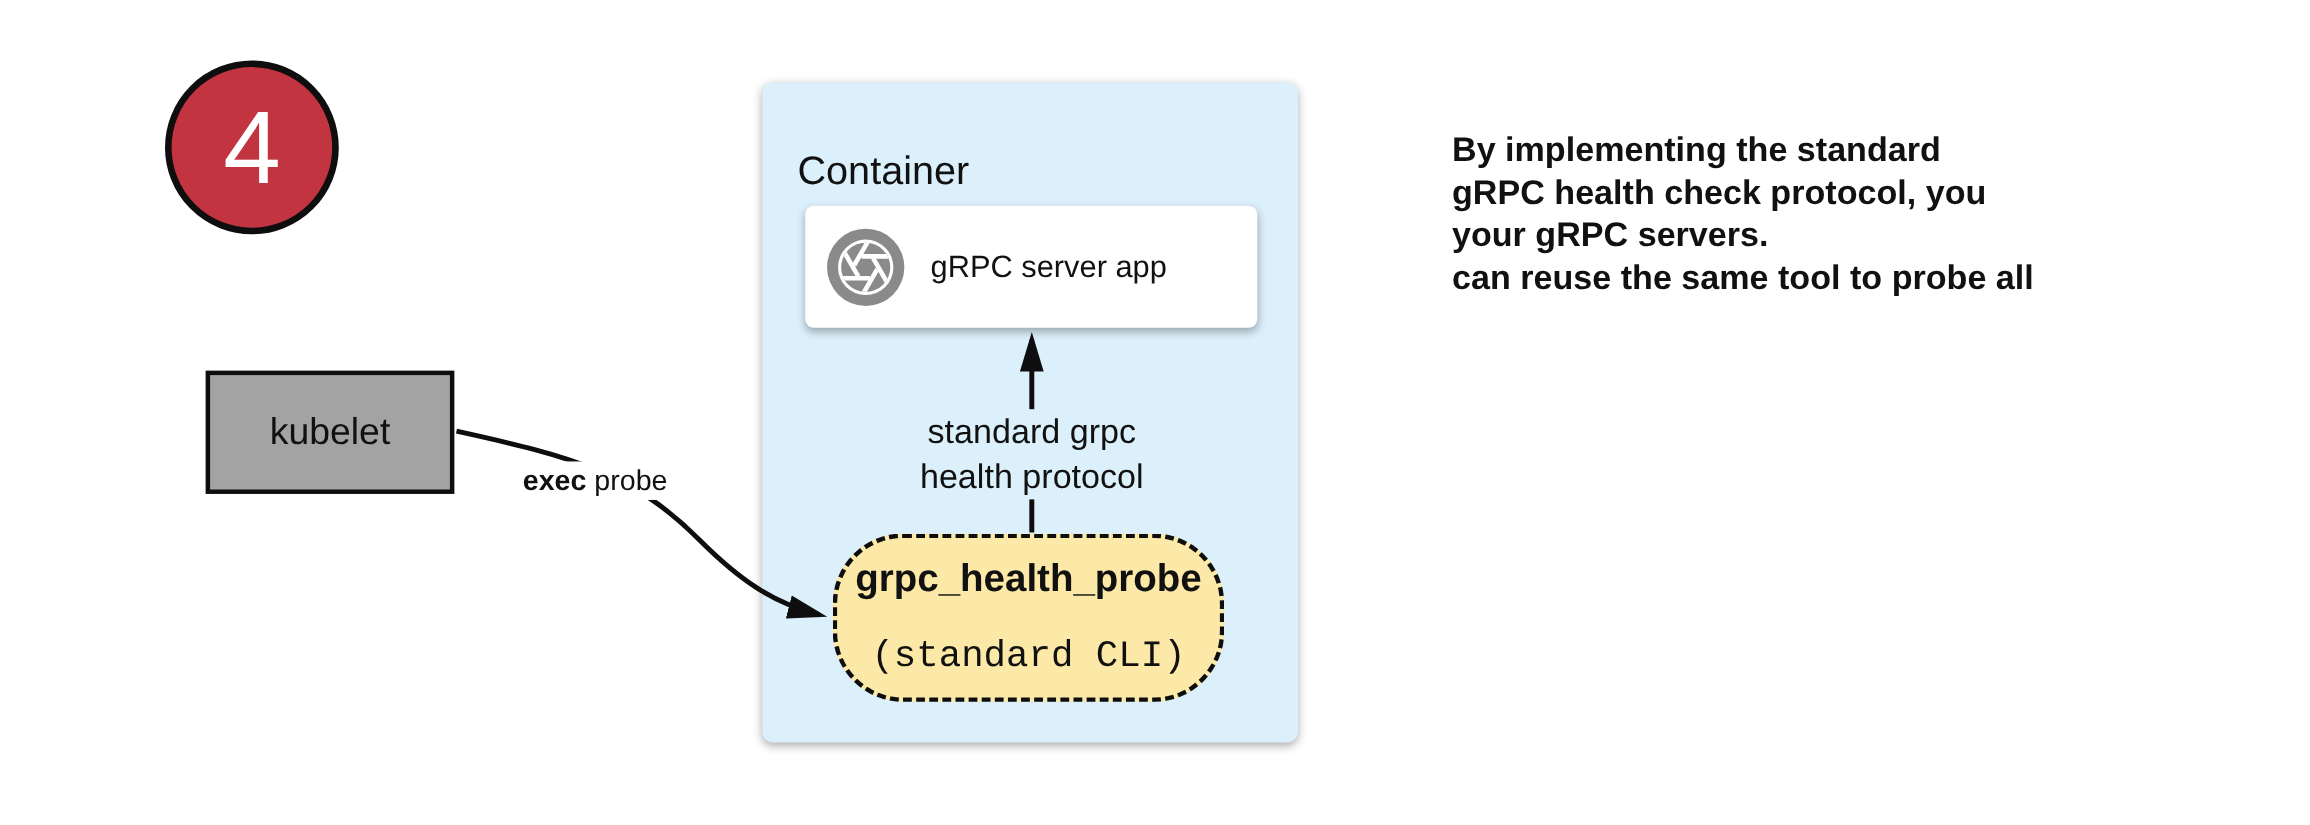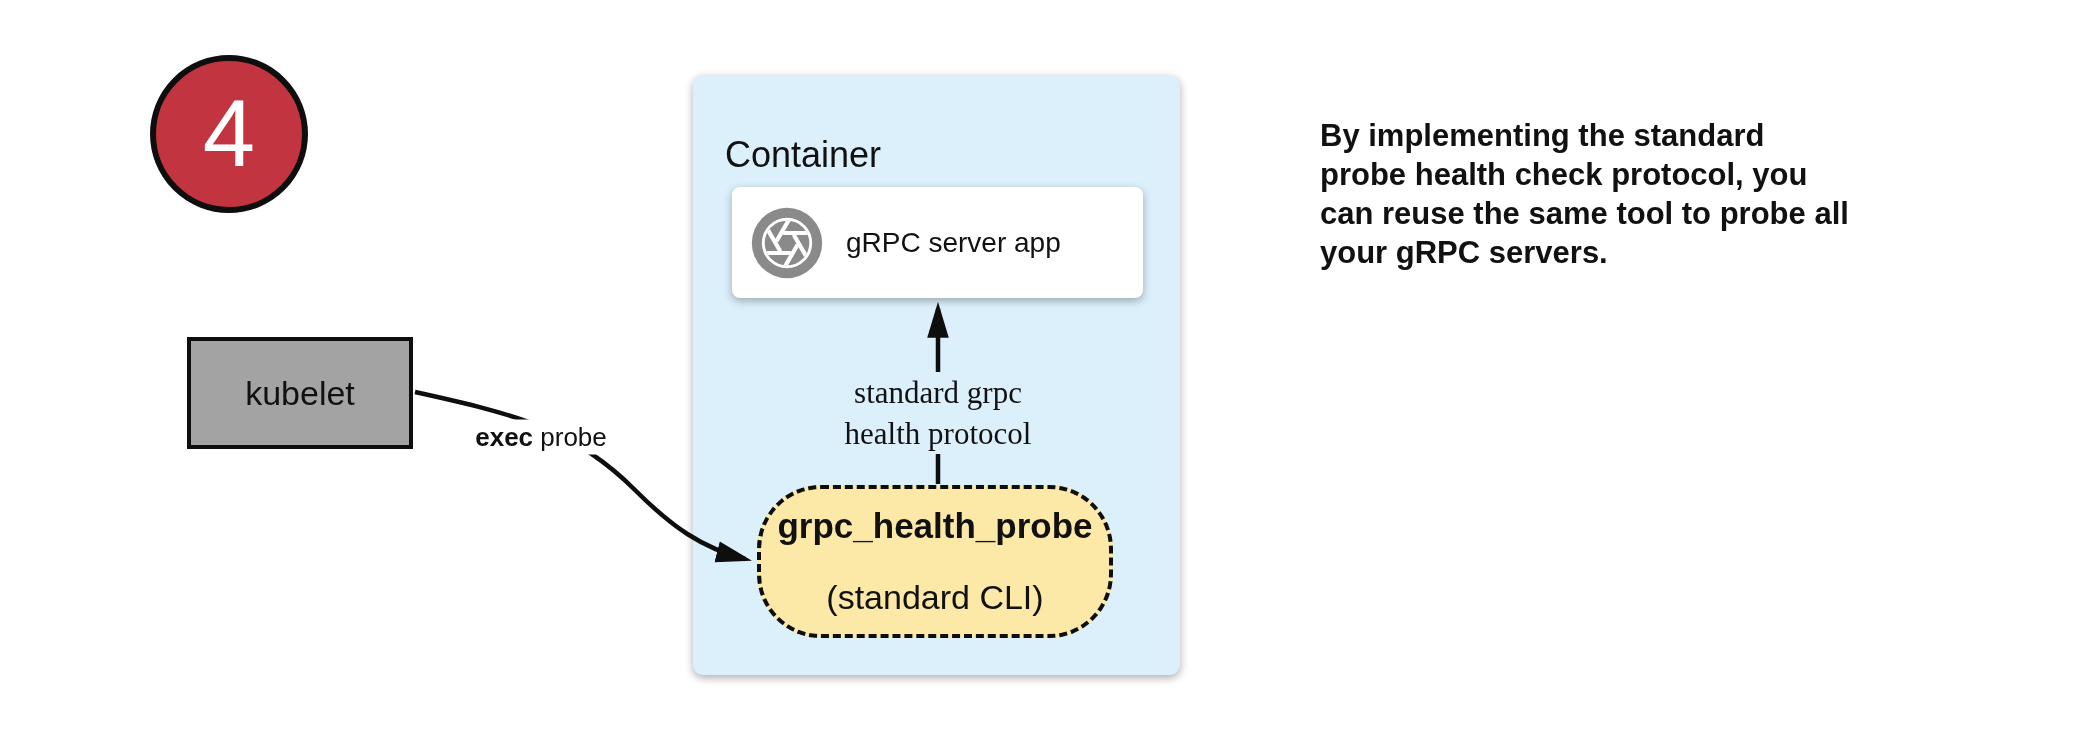--- a/index.html
+++ b/index.html
@@ -78,21 +78,21 @@
     box-sizing: border-box;
     background: #FDE9A7;
     border: 4px dashed #0e0e0e;
     border-radius: 64px;
     display: flex; flex-direction: column;
     align-items: center; justify-content: center;
     z-index: 3;
     gap: 31px;
   }
   #probe-box .title { font-size: 35px; font-weight: bold; line-height: 40px; }
-  #probe-box .subtitle { font-size: 34px; line-height: 40px; }
+  #probe-box .subtitle { font-size: 34px; line-height: 40px; font-family: Liberation Mono, monospace; }
 
   
   #arrows {
     left: 0; top: 0; width: 2100px; height: 750px;
     z-index: 5;
     pointer-events: none;
   }
 
   
   #exec-probe-label {
@@ -107,21 +107,20 @@
   #health-protocol-label {
     left: 938px; top: 372px;
     transform: translateX(-50%);
     text-align: center;
     font-size: 31px;
     line-height: 41px;
     background: #DCF0FB;
     padding: 0 10px;
     white-space: nowrap;
     z-index: 6;
-    font-family: Liberation Serif, serif;
   }
   #health-protocol-label span { display: block; }
 
   
   #side-note {
     left: 1320px; top: 116px;
     font-size: 31px;
     line-height: 39px;
     z-index: 2;
     font-weight: bold;
@@ -186,16 +185,16 @@
   <span>probe</span>
 </div>
 
 <div class="abs" id="health-protocol-label">
   <span>standard grpc</span>
   <span>health protocol</span>
 </div>
 
 <div class="abs" id="side-note">
   <span>By implementing the standard</span>
-  <span>probe health check protocol, you</span>
+  <span>gRPC health check protocol, you</span>
+  <span>your gRPC servers.</span>
   <span>can reuse the same tool to probe all</span>
-  <span>your gRPC servers.</span>
 </div>
 
 </body></html>

